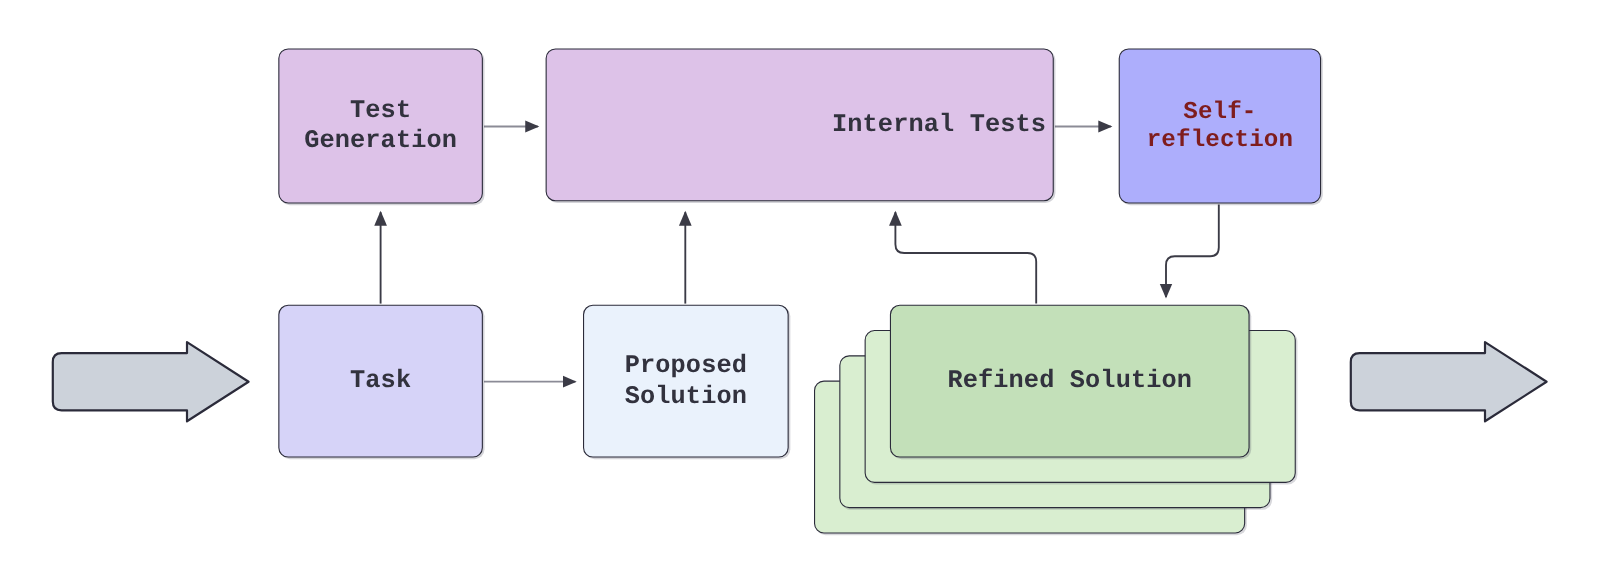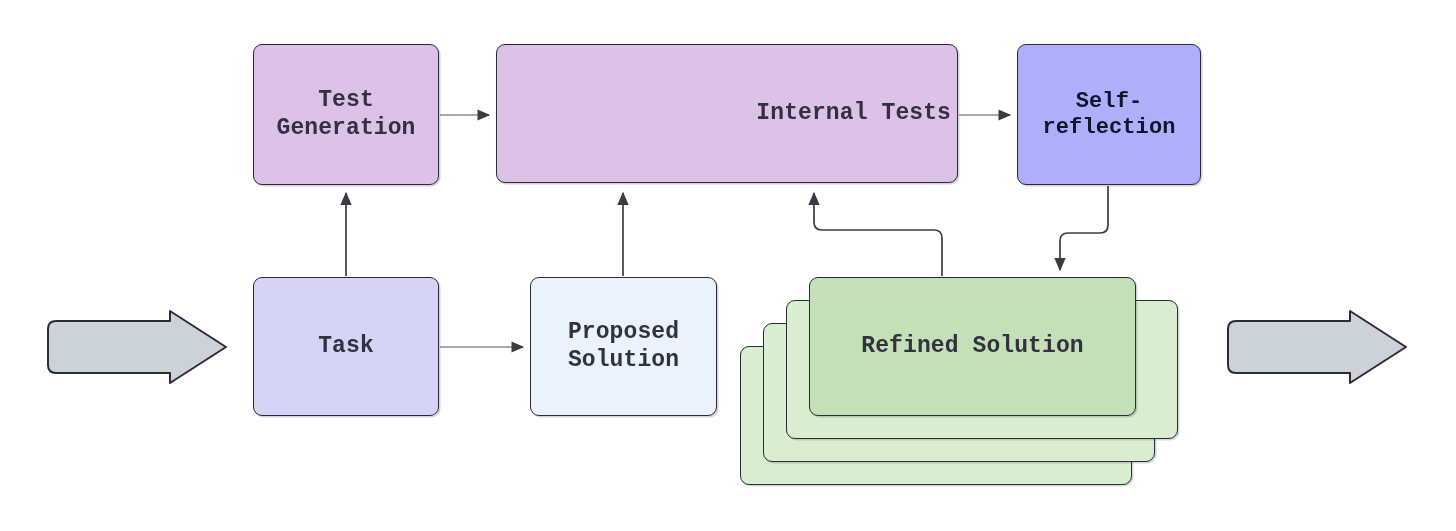--- a/index.html
+++ b/index.html
@@ -51,21 +51,21 @@
   #node-internal-tests {
     left: 496px; top: 44px; width: 462px; height: 139px;
     background: #ddc2e8;
     font-size: 23px;
     justify-content: flex-end;
   }
   #node-self-reflection {
     left: 1017px; top: 44px; width: 184px; height: 141px;
     background: #adaefc;
     font-size: 22px;
-    color: #0f172a;
+    color: #7f1d1d;
   }
   #node-task {
     left: 253px; top: 277px; width: 186px; height: 139px;
     background: #d6d3f8;
     font-size: 23px;
   }
   #node-proposed-solution {
     left: 530px; top: 277px; width: 187px; height: 139px;
     background: #eaf2fc;
     font-size: 23px;

